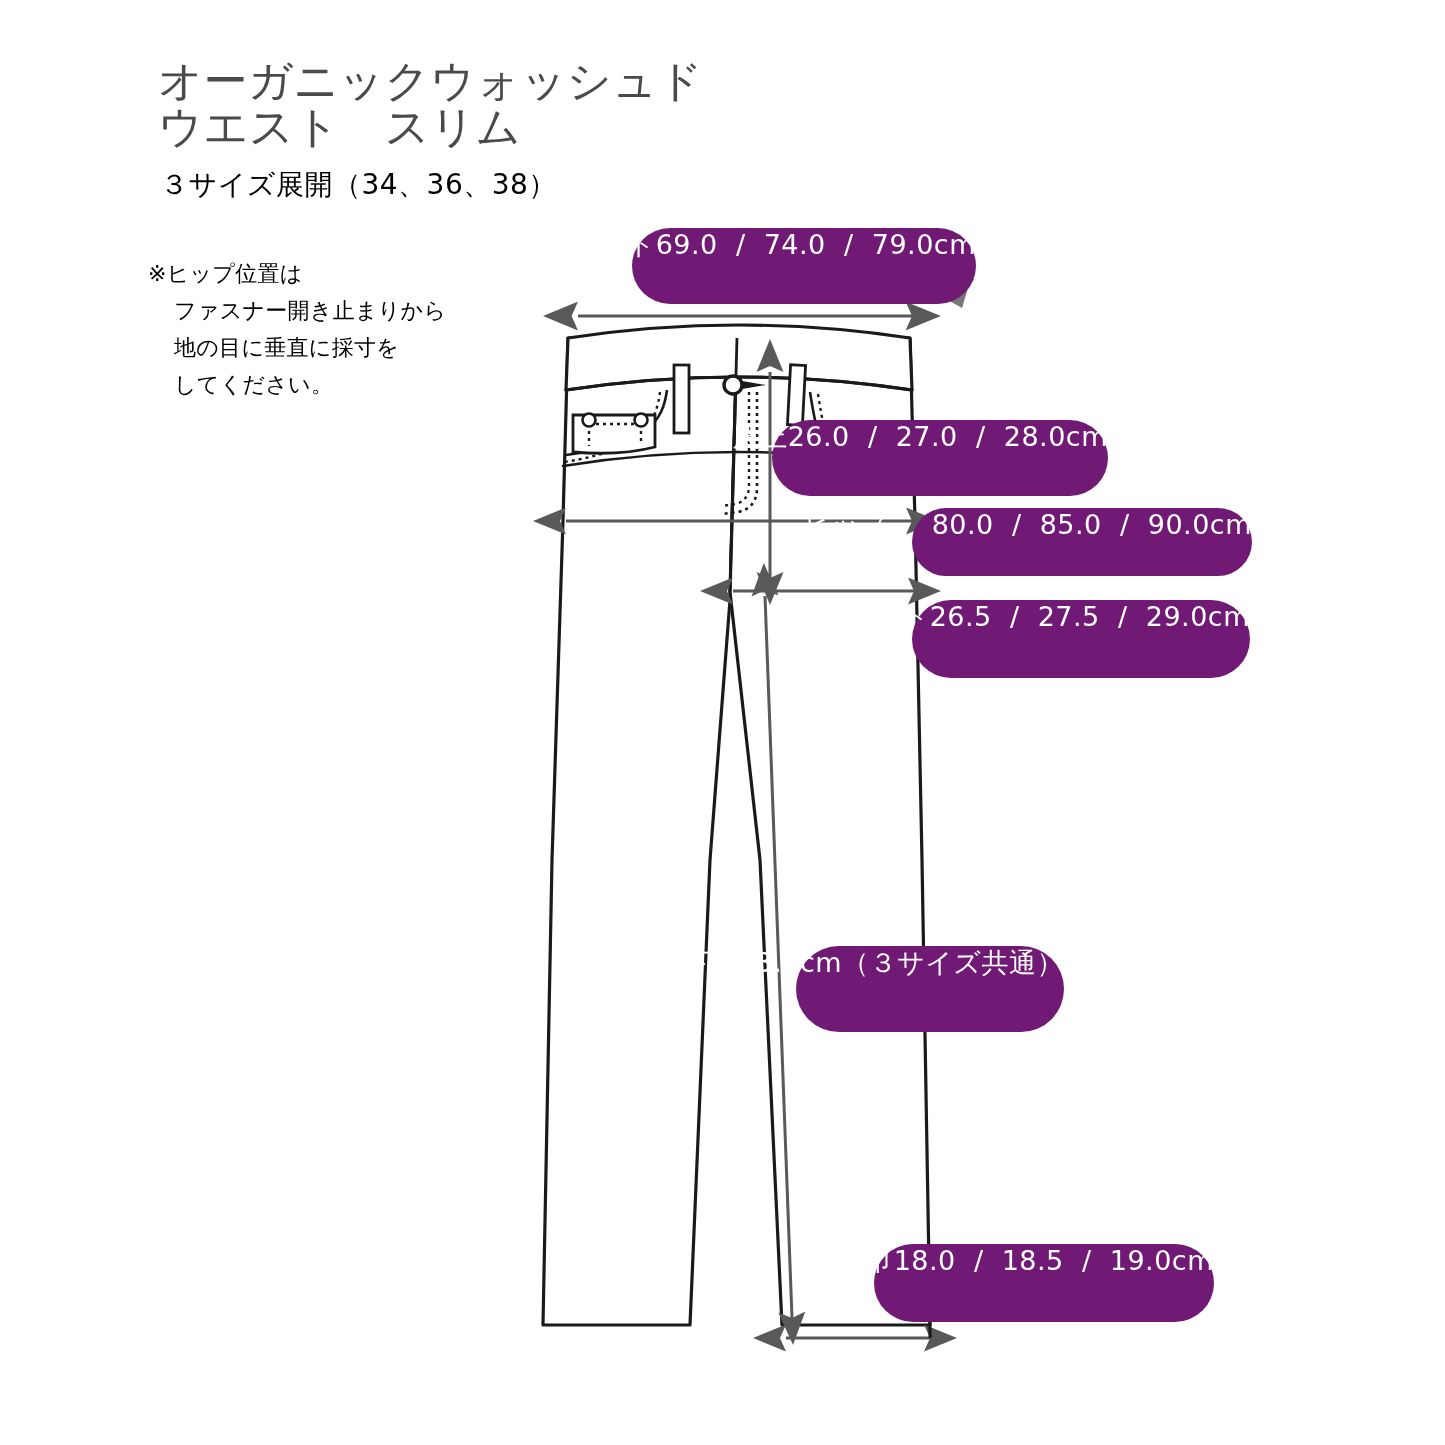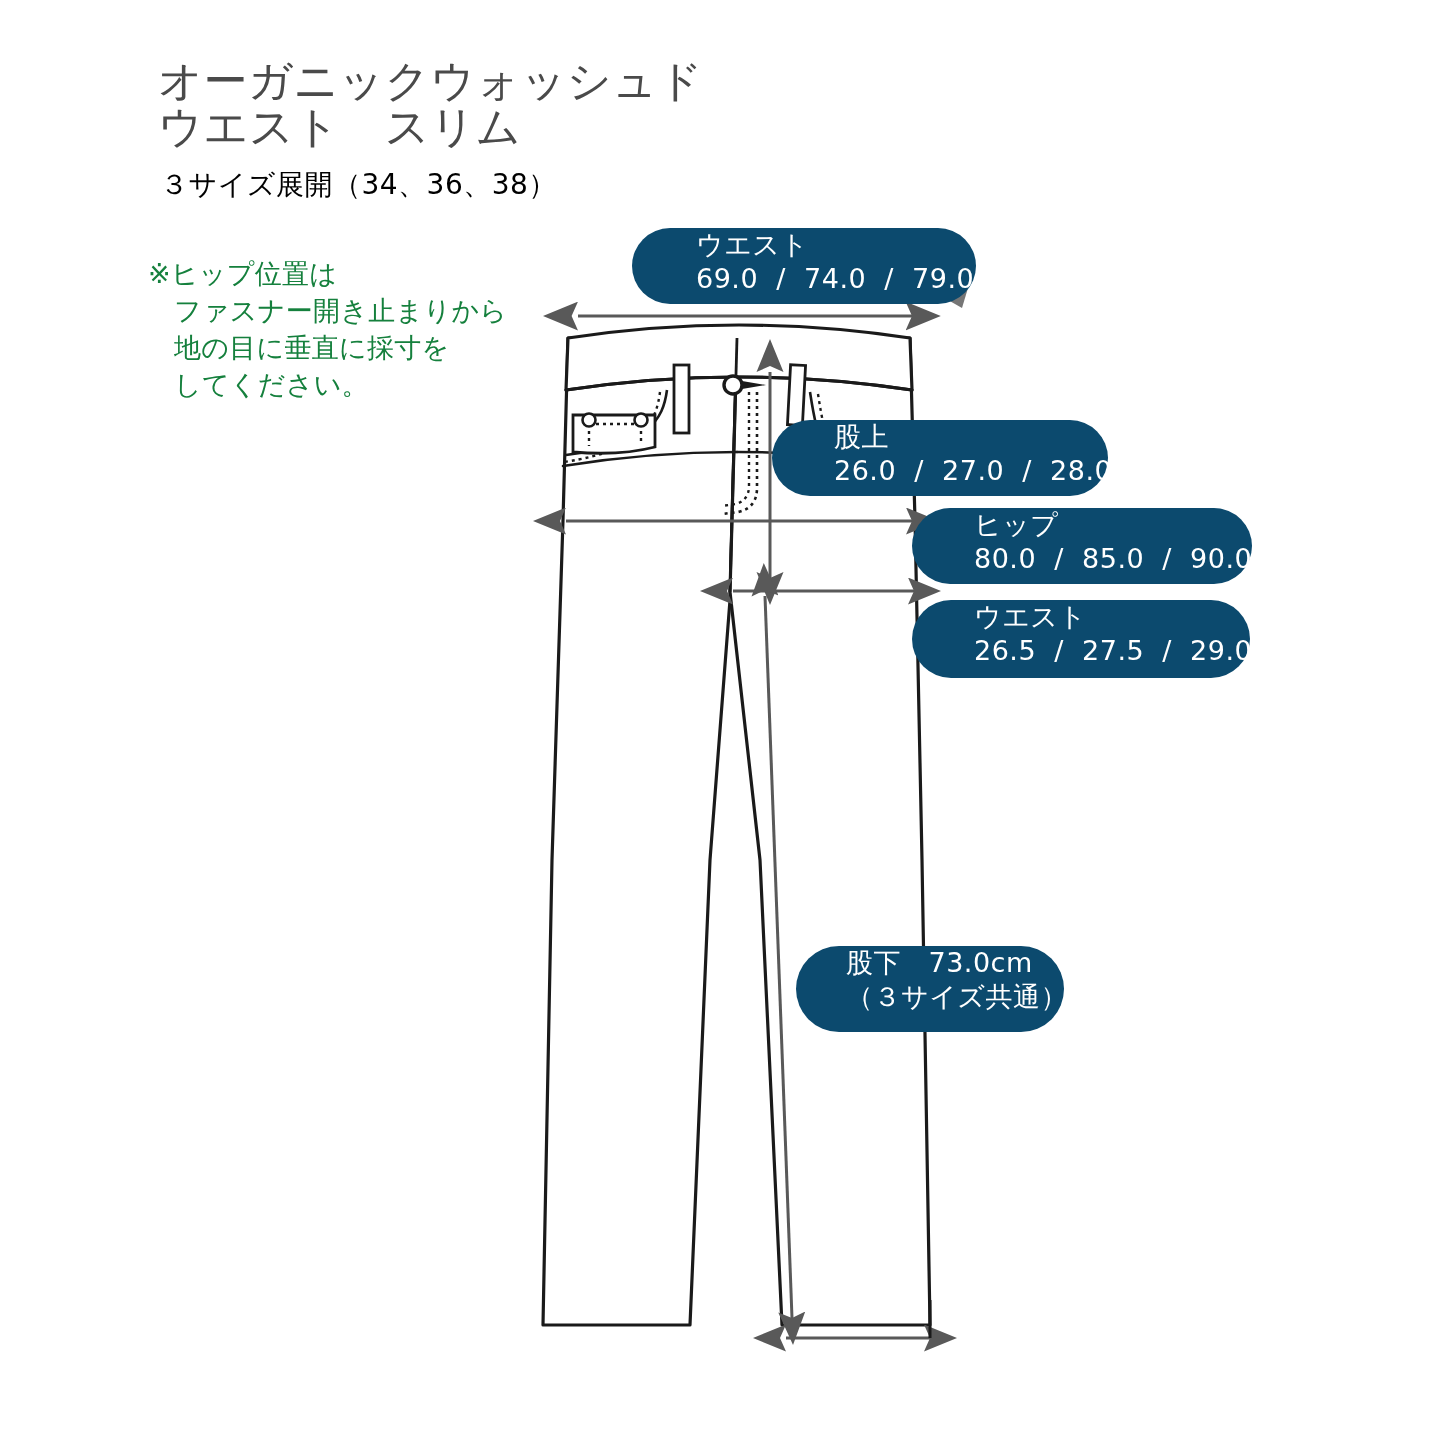--- a/index.html
+++ b/index.html
@@ -43,65 +43,64 @@
     letter-spacing: 0.5px;
     white-space: pre;
   }
   #note-block {
     position: absolute;
     left: 148px;
     top: 255px;
     width: 480px;
   }
   .note-line {
-    font-size: 27px;
+    font-size: 22px;
     line-height: 37px;
-    color: #15803d;
+    color: #000000;
     letter-spacing: 0.3px;
     white-space: pre;
   }
   .note-indent { padding-left: 26px; }
 
   
   #drawing {
     position: absolute;
     left: 0;
     top: 0;
     width: 1445px;
     height: 1445px;
     pointer-events: none;
   }
 
   
   .pill {
     position: absolute;
-    background: #0c4a6e;
+    background: #701a75;
     color: #ffffff;
     border-radius: 999px;
     box-sizing: border-box;
     display: flex;
-    flex-direction: column;
-    justify-content: flex-start;
+    justify-content: flex-end;
   }
   .pill .pill-label {
     font-size: 27px;
     line-height: 34px;
     letter-spacing: 0.5px;
     white-space: pre;
   }
   .pill .pill-value {
     font-size: 27px;
     line-height: 34px;
     letter-spacing: 0.5px;
     white-space: pre;
   }
 
   #pill-waist   { left: 632px;  top: 228px;  width: 344px;  height: 76px;  padding-left: 64px; }
   #pill-rise    { left: 772px;  top: 420px;  width: 336px;  height: 76px;  padding-left: 62px; }
-  #pill-hip     { left: 912px;  top: 508px;  width: 340px;  height: 76px;  padding-left: 62px; }
+  #pill-hip     { left: 912px;  top: 508px;  width: 340px;  height: 68px;  padding-left: 62px; gap: 44px; }
   #pill-thigh   { left: 912px;  top: 600px;  width: 338px;  height: 78px;  padding-left: 62px; }
   #pill-inseam  { left: 796px;  top: 946px;  width: 268px;  height: 86px;  padding-left: 50px; }
   #pill-hem     { left: 874px;  top: 1244px; width: 340px;  height: 78px;  padding-left: 62px; }
 </style>
 </head>
 <body>
 
 <div id="page">
 
   <div id="title-block">
@@ -248,14 +247,18 @@
   <div class="pill" id="pill-thigh">
     <div class="pill-label">ウエスト</div>
     <div class="pill-value">26.5  /  27.5  /  29.0cm</div>
   </div>
 
   <div class="pill" id="pill-inseam">
     <div class="pill-label">股下　73.0cm</div>
     <div class="pill-value">（３サイズ共通）</div>
   </div>
 
+  <div class="pill" id="pill-hem">
+    <div class="pill-label">スソ巾</div>
+    <div class="pill-value">18.0  /  18.5  /  19.0cm</div>
+  </div>
 
 </div>
 
 </body></html>

